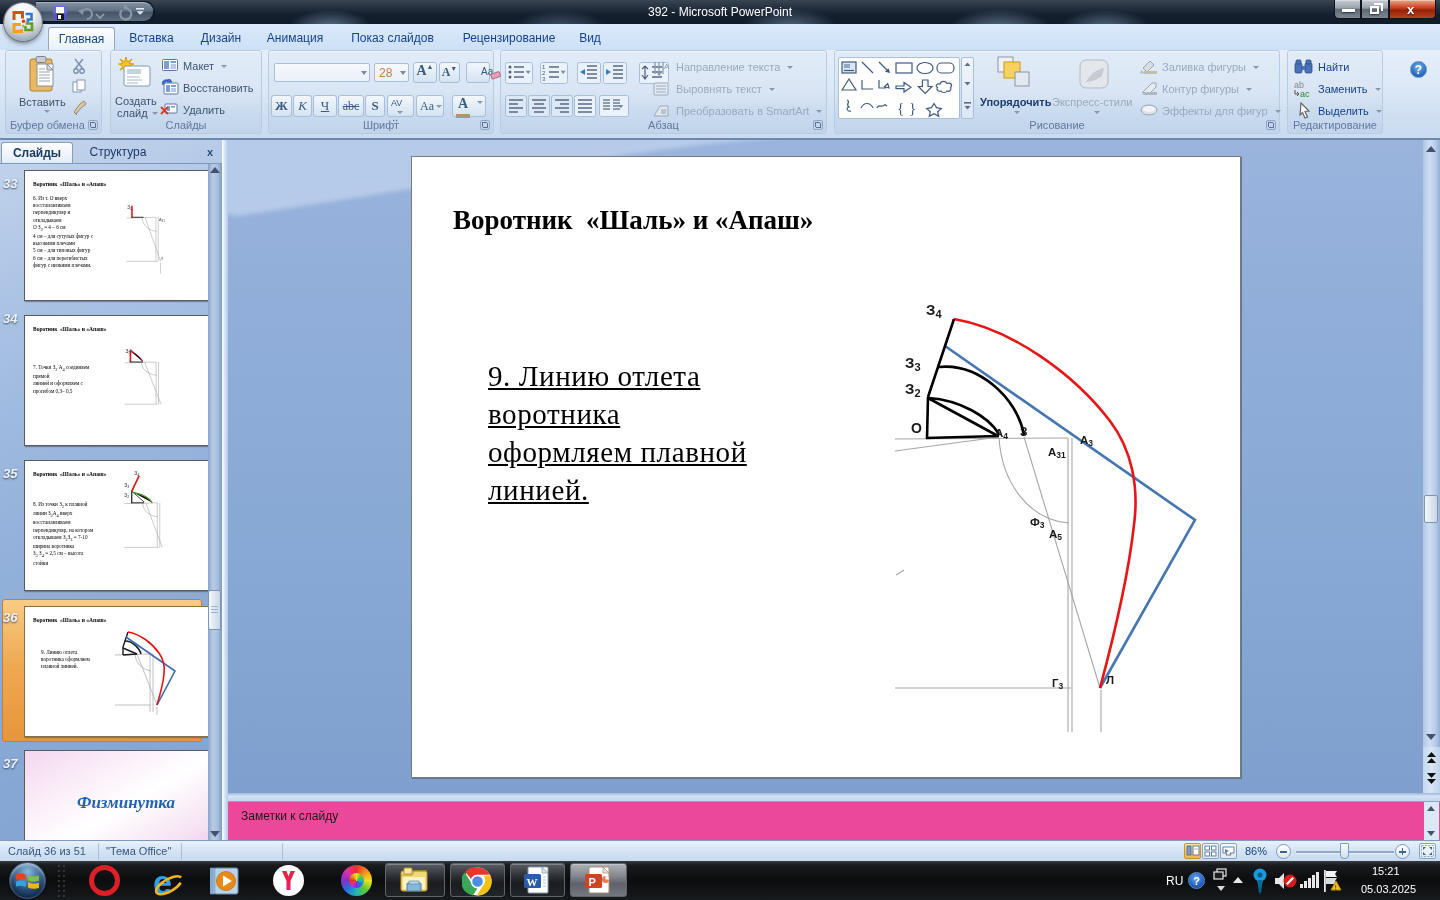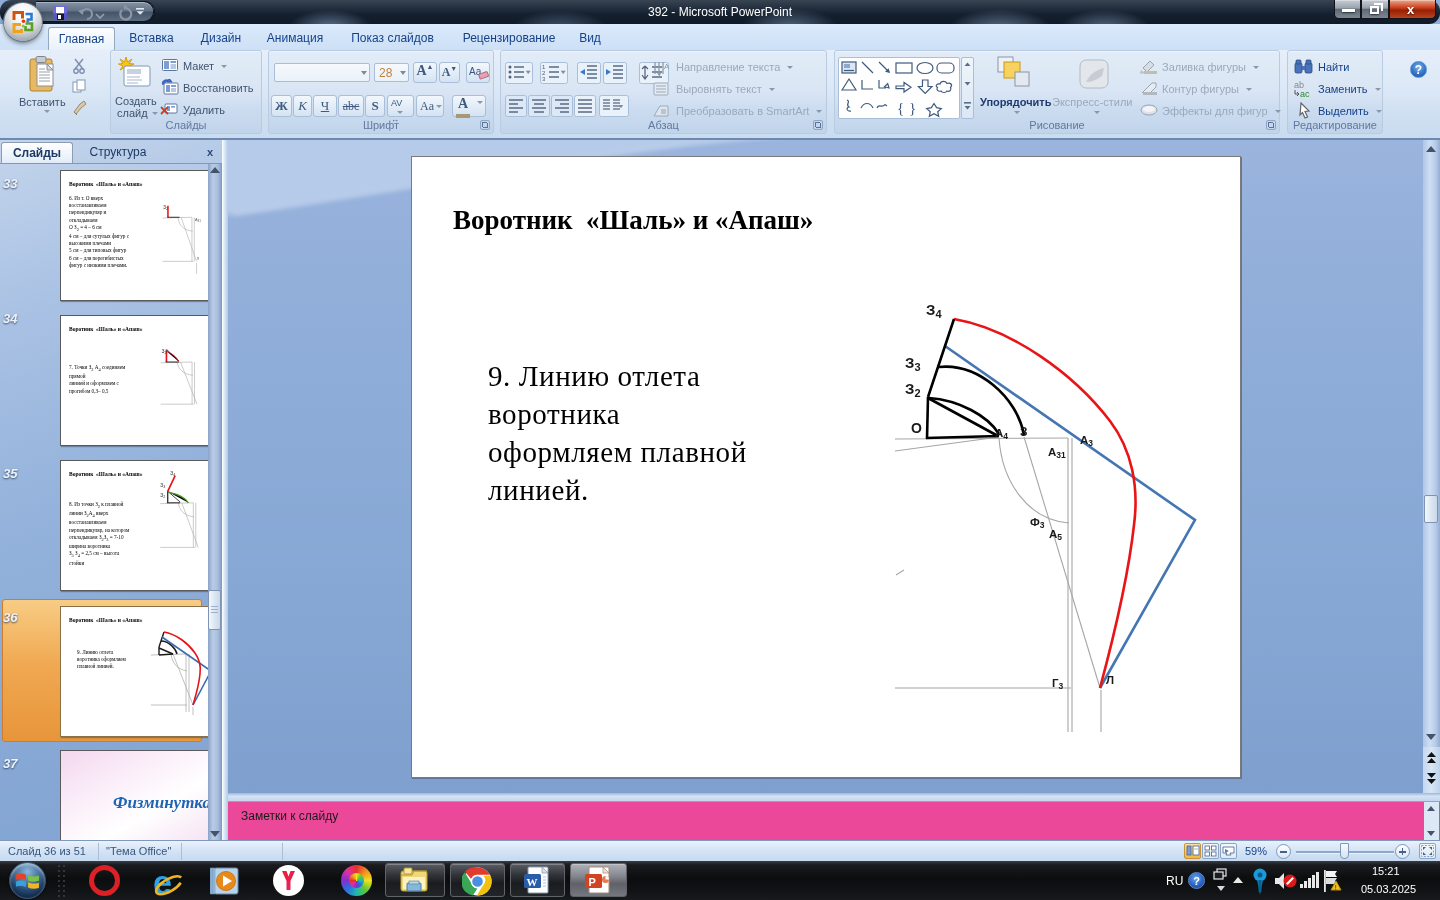--- a/index.html
+++ b/index.html
@@ -2,21 +2,21 @@
 <html><head>
 <meta charset="utf-8">
 <style>
 * { margin:0; padding:0; box-sizing:border-box; }
 html,body { width:1440px; height:900px; overflow:hidden; font-family:"Liberation Sans", sans-serif; }
 #root { position:relative; width:1440px; height:900px; background:#8fadd8; overflow:hidden; }
 .abs { position:absolute; }
 
 
 #titlebar { position:absolute; left:0; top:0; width:1440px; height:24px;
-  background:linear-gradient(180deg,#3a4553 0%,#222e3e 35%,#15202e 60%,#101a28 100%);border-radius:11px; }
+  background:linear-gradient(180deg,#3a4553 0%,#222e3e 35%,#15202e 60%,#101a28 100%); }
 #titlebar .sheen { position:absolute; top:0; height:24px; width:100%;
   background:
     radial-gradient(ellipse 60px 26px at 330px 28px, rgba(150,180,215,.6), rgba(150,180,215,0) 70%),
     radial-gradient(ellipse 70px 28px at 560px 30px, rgba(140,175,210,.45), rgba(140,175,210,0) 70%),
     radial-gradient(ellipse 70px 28px at 790px 28px, rgba(155,185,220,.5), rgba(155,185,220,0) 70%),
     radial-gradient(ellipse 75px 30px at 1000px 30px, rgba(165,195,230,.55), rgba(165,195,230,0) 70%),
     radial-gradient(ellipse 65px 26px at 1105px 28px, rgba(160,190,225,.5), rgba(160,190,225,0) 70%); }
 #titletext { position:absolute; left:0; top:5px; width:1440px; text-align:center; color:#fff; font-size:12px; }
 #winbtns { position:absolute; left:1334px; top:0; width:102px; height:19px; display:flex; z-index:60; }
 #winbtns .wb { height:19px; border:1px solid #10151d; border-top:none; position:relative;
@@ -78,39 +78,39 @@
 
 #content { position:absolute; left:0; top:140px; width:1440px; height:700px; }
 #leftpane { position:absolute; left:0; top:0; width:222px; height:700px;
   background:linear-gradient(160deg,#c4d5ec 0%,#aac2e4 22%,#94b2db 50%,#88a9d5 75%,#82a4d2 100%); }
 #lp-scroll { position:absolute; left:208px; top:24px; width:14px; height:676px;
   background:linear-gradient(90deg,#8aa3c9 0%,#b9cce6 35%,#a8bedd 70%,#7d99c2 100%); }
 .lptab { position:absolute; top:2px; height:22px; font-size:12px; color:#1c3a66; text-align:center; line-height:21px; }
 #lp-sep { position:absolute; left:222px; top:0; width:6px; height:700px;
   background:linear-gradient(90deg,#ffffff 0%,#dce9f7 40%,#b3c9e6 100%); }
 .thumb { position:absolute; left:24px; width:204px; height:131px; background:#fff;
-  border:1px solid #5a5a5a; overflow:hidden; box-shadow:1px 1px 1px rgba(60,75,100,.5);margin-left:36px; }
+  border:1px solid #5a5a5a; overflow:hidden; box-shadow:1px 1px 1px rgba(60,75,100,.5); }
 .thumbnum { position:absolute; left:3px; width:22px; font-size:13px; font-weight:bold; color:#eef2f8;
   font-style:italic; z-index:5; text-shadow:0 1px 2px rgba(30,50,80,.8); }
 .thumb .ttl { position:absolute; left:8px; top:10px; font-family:"Liberation Serif", serif; font-weight:bold;
   font-size:5.5px; color:#000; }
 .thumb .bod { position:absolute; font-family:"Liberation Serif", serif; font-size:5.2px; color:#000; line-height:7.2px; width:84px; }
 #sel36 { position:absolute; left:2px; top:459px; width:200px; height:143px;
   border:1px solid #cf7c2a; border-radius:3px;
   background:linear-gradient(180deg,#f8cc84 0%,#f0a952 45%,#e8953a 100%); }
 
 #workspace { position:absolute; left:228px; top:0; width:1195px; height:653px;
   background:linear-gradient(180deg,#9ab4dd 0%,#92afda 20%,#8cabd7 45%,#85a6d3 75%,#7fa0ce 100%); }
 #ws-sheen { position:absolute; left:0; top:0; width:700px; height:120px; }
 #slide { position:absolute; left:183px; top:16px; width:830px; height:622px; background:#fff;
   border:1px solid #7a7a7a; box-shadow:1px 1px 0 rgba(90,105,130,.8); }
 #slide-title { position:absolute; left:41px; top:48px; font-family:"Liberation Serif", serif;
   font-weight:bold; font-size:27px; color:#000; letter-spacing:0px; }
 #slide-body { position:absolute; left:76px; top:200px; font-family:"Liberation Serif", serif;
-  font-size:29px; color:#000; line-height:38px; letter-spacing:0.6px; }
+  font-size:29px; color:#000; line-height:38px; letter-spacing:0.6px;text-decoration:underline; }
 #ws-scroll { position:absolute; left:1423px; top:0; width:17px; height:653px;
   background:linear-gradient(90deg,#b0c6e4 0%,#cedff4 40%,#b5cae7 75%,#94afd4 100%); }
 
 
 #notes-split { position:absolute; left:228px; top:793px; width:1212px; height:8px;
   background:linear-gradient(180deg,#9db6da 0%,#d5e3f5 40%,#c2d6ee 100%); }
 #notes { position:absolute; left:228px; top:801px; width:1212px; height:39px; background:#ec4899;
   border-top:1px solid #8ba6c8; }
 #notes .txt { position:absolute; left:13px; top:7px; font-size:12px; color:#1a1a1a; }
 
@@ -192,20 +192,24 @@
     <div class="tab sel" style="left:48px; width:67px;">Главная</div>
     <div class="tab" style="left:124px; width:55px;">Вставка</div>
     <div class="tab" style="left:194px; width:54px;">Дизайн</div>
     <div class="tab" style="left:261px; width:68px;">Анимация</div>
     <div class="tab" style="left:344px; width:97px;">Показ слайдов</div>
     <div class="tab" style="left:456px; width:106px;">Рецензирование</div>
     <div class="tab" style="left:576px; width:28px;">Вид</div>
   </div>
 
   <div id="ribbon">
+    <div class="group" style="left:5px; width:97px;">
+      <div class="grouplabel" style="text-align:left; padding-left:4px;">Буфер обмена</div>
+        <div class="dlg"></div>
+    </div>
     <div class="group" style="left:110px; width:152px;">
       <div class="grouplabel">Слайды</div>
     </div>
     <div class="group" style="left:268px; width:226px;">
       <div class="grouplabel">Шрифт</div>
         <div class="dlg"></div>
     </div>
     <div class="group" style="left:500px; width:327px;">
       <div class="grouplabel">Абзац</div>
         <div class="dlg"></div>
@@ -290,21 +294,21 @@
           </g>
       </svg>
       <div class="rlabel" style="left:183px; top:54px;">Удалить</div>
       
       <div class="combo" style="left:274px; top:13px; width:96px;">
           <div class="ca"></div>
         </div>
       <div class="combo" style="left:374px; top:13px; width:35px; color:#c08040; font-size:12px; padding:2px 0 0 4px;">28<div class="ca"></div></div>
       <div class="smbtn" style="left:413px; top:12px; width:24px; height:21px; font-family:'Liberation Serif'; font-weight:bold; font-size:14px; color:#3e5a7e; text-align:center;">A<span style="font-size:7px; vertical-align:6px;">▲</span></div>
       <div class="smbtn" style="left:439px; top:12px; width:21px; height:21px; font-family:'Liberation Serif'; font-weight:bold; font-size:12px; color:#3e5a7e; text-align:center; padding-top:2px;">A<span style="font-size:7px; vertical-align:5px;">▼</span></div>
-      <div class="smbtn" style="left:466px; top:12px; width:24px; height:21px;">
+      <div class="smbtn" style="left:466px; top:12px; width:24px; height:21px;padding-left:12px;">
         <svg width="22" height="19" viewBox="0 0 22 19">
             <text x="2" y="12" font-size="10" fill="#35567e" font-family="Liberation Sans">Аа</text>
             <rect x="12" y="10" width="9" height="5" rx="1" fill="#e8a0b4" stroke="#b06a80" transform="rotate(-20 16 12)"></rect>
           </svg>
       </div>
       <g></g>
       <div class="smbtn" style="left:271px; top:45px; width:21px; height:22px; text-align:center; font-family:'Liberation Serif'; font-weight:bold; font-size:13px; color:#3e5a7e; padding-top:2px;">Ж</div>
       <div class="smbtn" style="left:293px; top:45px; width:19px; height:22px; text-align:center; font-family:'Liberation Serif'; font-style:italic; font-size:13px; color:#3e5a7e; padding-top:2px;">К</div>
       <div class="smbtn" style="left:313px; top:45px; width:24px; height:22px; text-align:center; font-family:'Liberation Serif'; font-size:13px; color:#3e5a7e; padding-top:2px; text-decoration:underline;">Ч</div>
       <div class="smbtn" style="left:338px; top:45px; width:26px; height:22px; text-align:center; font-family:'Liberation Serif'; font-size:12px; color:#3e5a7e; padding-top:3px; text-decoration:line-through;">abc</div>
@@ -767,21 +771,21 @@
               <rect x="8.5" y="8" width="4.5" height="4"></rect>
             </g>
           </svg>
       </div>
       <div class="viewbtn" style="left:1220px; background:linear-gradient(180deg,#f4f8fc,#dfeaf5);">
         <svg width="15" height="14" viewBox="0 0 15 14">
             <path d="M2 3 L13 3 L13 9 L9 9 L10 11 L5 11 L6 9 L2 9 z" fill="#fff" stroke="#46618c" stroke-width="0.8"></path>
             <path d="M4 5 L8 7 L4 9 z" fill="#5a7ab0"></path>
           </svg>
       </div>
-      <div style="position:absolute; left:1245px; top:4px; font-size:11px; color:#15428b;">59%</div>
+      <div style="position:absolute; left:1245px; top:4px; font-size:11px; color:#15428b;">86%</div>
       <div style="position:absolute; left:1276px; top:3px; width:15px; height:15px; border-radius:50%; border:1px solid #7e99bd; background:linear-gradient(180deg,#fdfeff,#dce8f4);">
         <div style="position:absolute; left:3px; top:6px; width:7px; height:1.6px; background:#44618c;"></div>
       </div>
       <div style="position:absolute; left:1296px; top:10px; width:98px; height:2px; background:#8fa8c8; box-shadow:0 1px 0 #e8f0f8;"></div>
       <div style="position:absolute; left:1340px; top:2px; width:9px; height:16px; background:linear-gradient(180deg,#f8fbfe 0%,#d4e2f1 100%); border:1px solid #7e99bd; border-radius:1px 1px 4px 4px;"></div>
       <div style="position:absolute; left:1395px; top:3px; width:15px; height:15px; border-radius:50%; border:1px solid #7e99bd; background:linear-gradient(180deg,#fdfeff,#dce8f4);">
         <div style="position:absolute; left:3px; top:6px; width:7px; height:1.6px; background:#44618c;"></div>
         <div style="position:absolute; left:5.7px; top:3.3px; width:1.6px; height:7px; background:#44618c;"></div>
       </div>
       <div class="viewbtn" style="left:1419px; width:17px; background:linear-gradient(180deg,#f4f8fc,#dfeaf5);">

